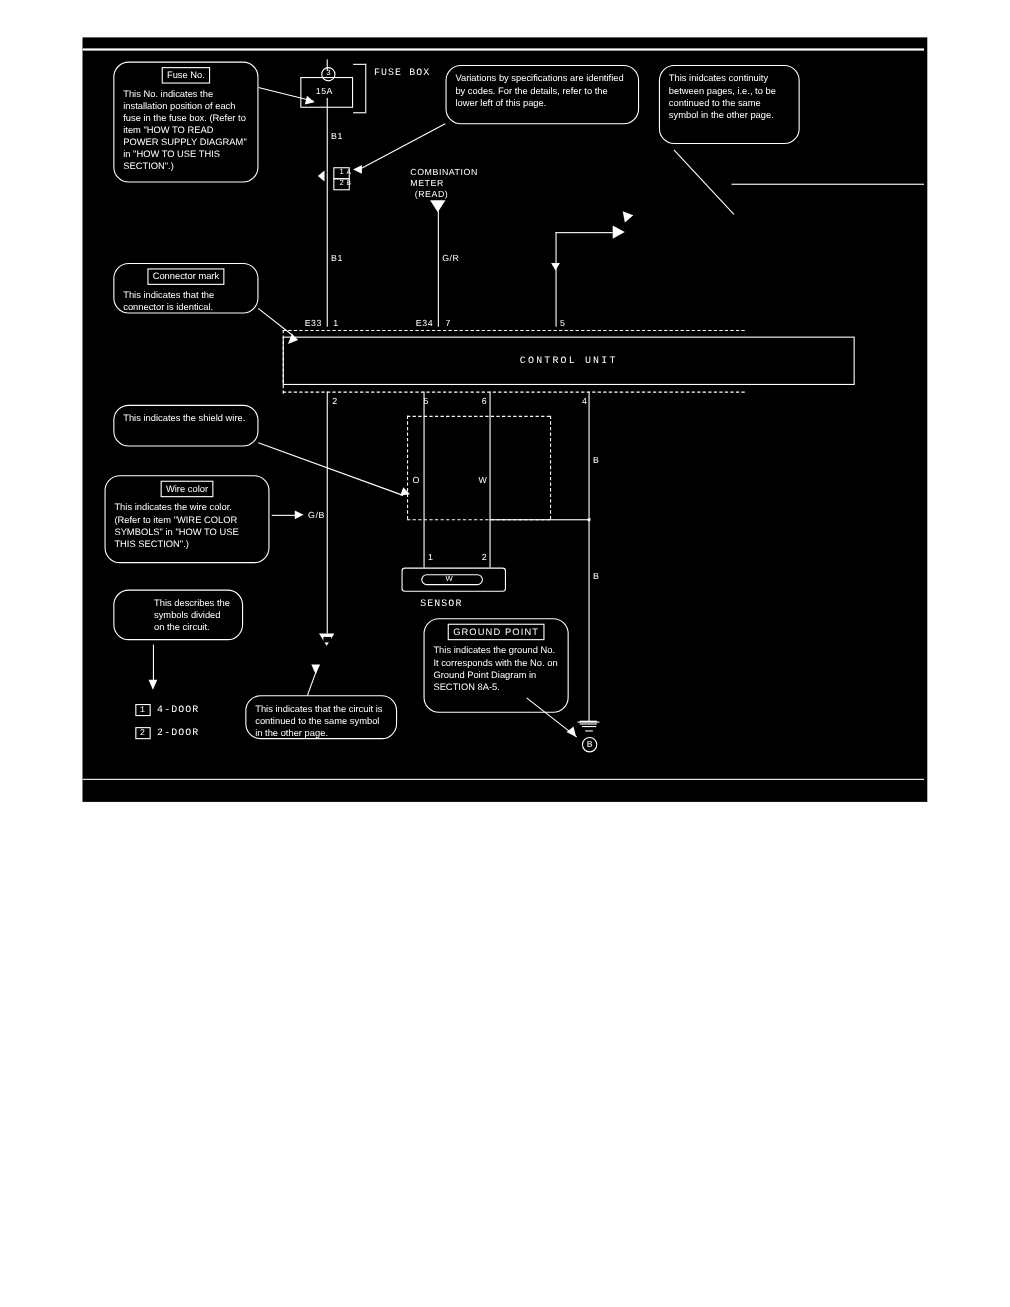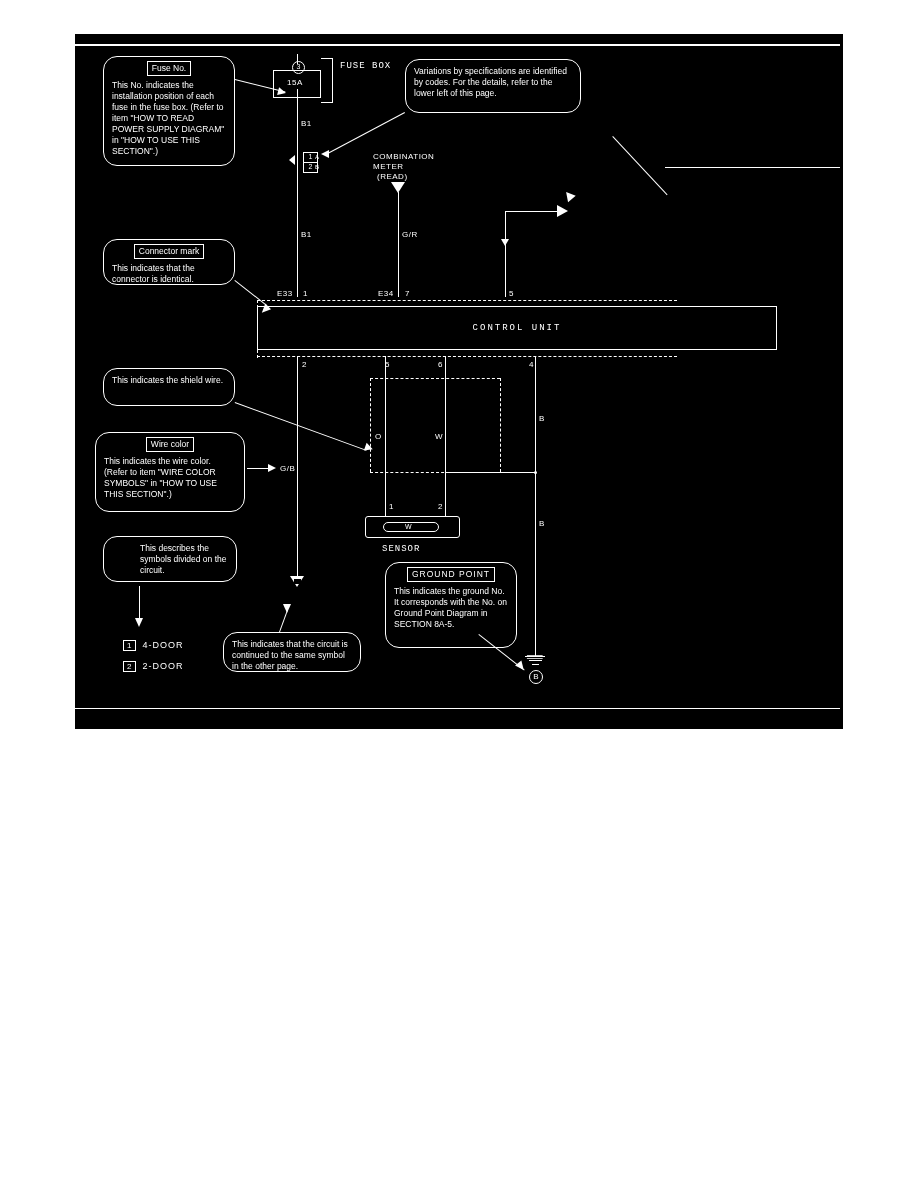--- a/index.html
+++ b/index.html
@@ -170,20 +170,21 @@
     border-radius: 50%;
     font-size: 8px;
     line-height: 11px;
     text-align: center;
   }
   .legend-item {
     position: absolute;
     font-size: 9px;
     color: #ffffff;
     letter-spacing: 1px;
+    font-family: Liberation Mono, monospace;
   }
   .legend-box {
     display: inline-block;
     border: 1px solid #ffffff;
     padding: 0 3px;
     margin-right: 6px;
     font-size: 8px;
   }
 </style>
 </head>
@@ -289,20 +290,23 @@
     </div>
     <div class="leader" style="left:160px;top:45px;width:52px;transform:rotate(14deg);"></div>
     <div class="arrowhead" style="left:203px;top:54px;border-width:4px 0 4px 8px;border-color:transparent transparent transparent #ffffff;transform:rotate(14deg);"></div>
 
     <div class="callout" style="left:330px;top:25px;width:176px;height:54px;">
       <span class="body">Variations by specifications are identified by codes. For the details, refer to the lower left of this page.</span>
     </div>
     <div class="leader" style="left:330px;top:79px;width:90px;transform:rotate(152deg);"></div>
     <div class="arrowhead" style="left:246px;top:116px;border-width:4px 8px 4px 0;border-color:transparent #ffffff transparent transparent;"></div>
 
+    <div class="callout" style="left:524px;top:25px;width:128px;height:72px;">
+      <span class="body">This inidcates continuity between pages, i.e., to be continued to the same symbol in the other page.</span>
+    </div>
     <div class="leader" style="left:538px;top:102px;width:80px;transform:rotate(47deg);"></div>
     <div class="arrowhead" style="left:489px;top:157px;border-width:0 5px 9px 5px;border-color:transparent transparent #ffffff transparent;transform:rotate(-40deg);"></div>
 
     <div class="callout center" style="left:28px;top:205px;width:132px;height:46px;">
       <span class="hdr">Connector mark</span>
       <span class="body" style="text-align:left;">This indicates that the connector is identical.</span>
     </div>
     <div class="leader" style="left:160px;top:246px;width:40px;transform:rotate(38deg);"></div>
     <div class="arrowhead" style="left:186px;top:271px;border-width:0 4px 9px 4px;border-color:transparent transparent #ffffff transparent;transform:rotate(-135deg);"></div>
 
@@ -312,21 +316,21 @@
     <div class="leader" style="left:160px;top:368px;width:140px;transform:rotate(20deg);"></div>
     <div class="arrowhead" style="left:290px;top:410px;border-width:4px 0 4px 8px;border-color:transparent transparent transparent #ffffff;transform:rotate(20deg);"></div>
 
     <div class="callout center" style="left:20px;top:398px;width:150px;height:80px;">
       <span class="hdr">Wire color</span>
       <span class="body" style="text-align:left;">This indicates the wire color. (Refer to item "WIRE COLOR SYMBOLS" in "HOW TO USE THIS SECTION".)</span>
     </div>
     <div class="leader" style="left:172px;top:434px;width:22px;"></div>
     <div class="arrowhead" style="left:193px;top:430px;border-width:4px 0 4px 8px;border-color:transparent transparent transparent #ffffff;"></div>
 
-    <div class="callout" style="left:28px;top:502px;width:134px;height:46px;padding-left:36px;">
+    <div class="callout" style="left:28px;top:502px;width:118px;height:46px;padding-left:36px;">
       <span class="body">This describes the symbols divided on the circuit.</span>
     </div>
     <div class="line vline" style="left:64px;top:552px;height:34px;"></div>
     <div class="arrowhead" style="left:60px;top:584px;border-width:9px 4px 0 4px;border-color:#ffffff transparent transparent transparent;"></div>
 
     <div class="legend-item" style="left:48px;top:606px;">
       <span class="legend-box">1</span><span>4-DOOR</span>
     </div>
     <div class="legend-item" style="left:48px;top:627px;">
       <span class="legend-box">2</span><span>2-DOOR</span>

